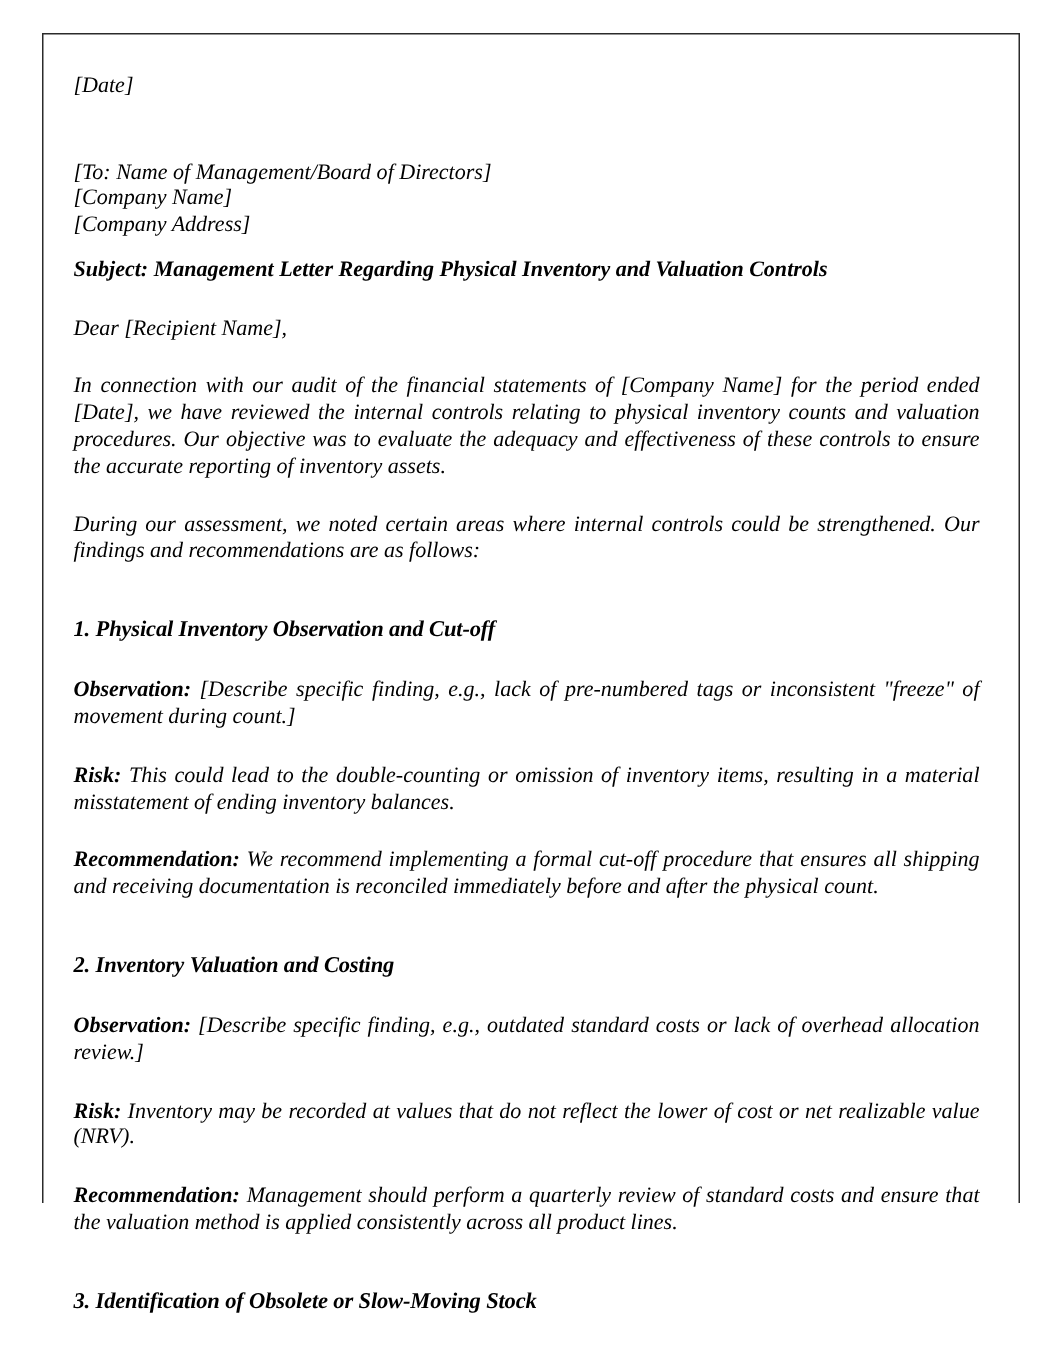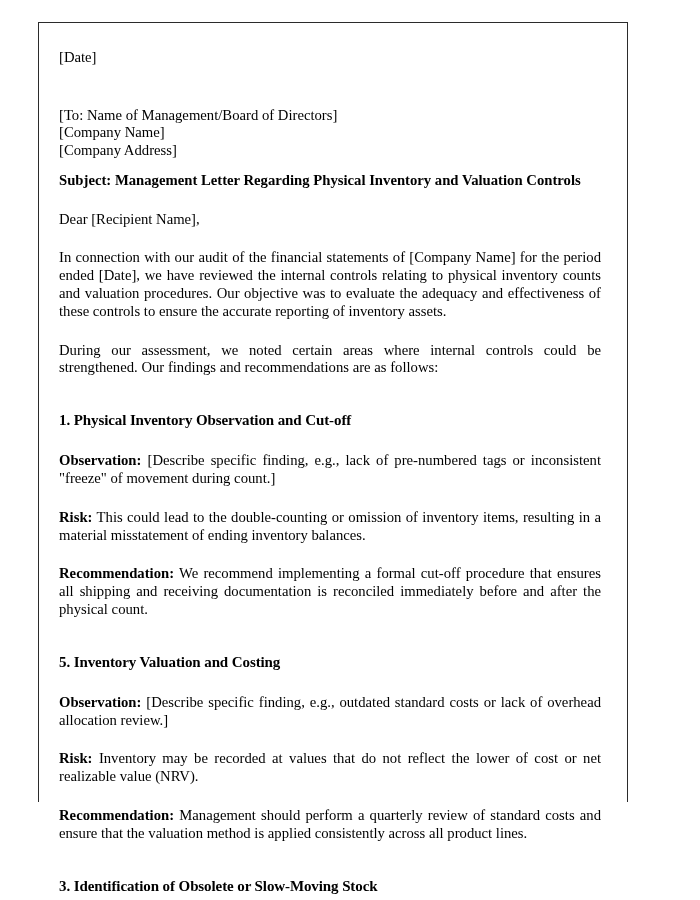--- a/index.html
+++ b/index.html
@@ -10,30 +10,31 @@
   }
   body {
     width: 700px;
     height: 900px;
     overflow: hidden;
     font-family: "Liberation Serif", "DejaVu Serif", serif;
     color: #000000;
   }
   .page-sheet {
     position: absolute;
-    left: 38px;
+    left: 28px;
     top: 22px;
-    width: 590px;
+    width: 652px;
     height: 780px;
     box-sizing: border-box;
     border-left: 1.6px solid #2b2b2b;
     border-right: 1.6px solid #2b2b2b;
     border-top: 1.6px solid #2b2b2b;
     border-bottom: none;
     background: #ffffff;
+    font-style: italic;
   }
   .page-inner {
     padding: 26px 22px 0 20px;
   }
   .line {
     font-size: 14.7px;
     line-height: 17.6px;
     white-space: nowrap;
   }
   .addr-block {
@@ -100,21 +101,21 @@
     <p class="body-para">
       <span class="lbl">Risk:</span>
       <span>This could lead to the double-counting or omission of inventory items, resulting in a material misstatement of ending inventory balances.</span>
     </p>
 
     <p class="body-para">
       <span class="lbl">Recommendation:</span>
       <span>We recommend implementing a formal cut-off procedure that ensures all shipping and receiving documentation is reconciled immediately before and after the physical count.</span>
     </p>
 
-    <h2 class="section-heading">5. Inventory Valuation and Costing</h2>
+    <h2 class="section-heading">2. Inventory Valuation and Costing</h2>
 
     <p class="body-para">
       <span class="lbl">Observation:</span>
       <span>[Describe specific finding, e.g., outdated standard costs or lack of overhead allocation review.]</span>
     </p>
 
     <p class="body-para">
       <span class="lbl">Risk:</span>
       <span>Inventory may be recorded at values that do not reflect the lower of cost or net realizable value (NRV).</span>
     </p>

